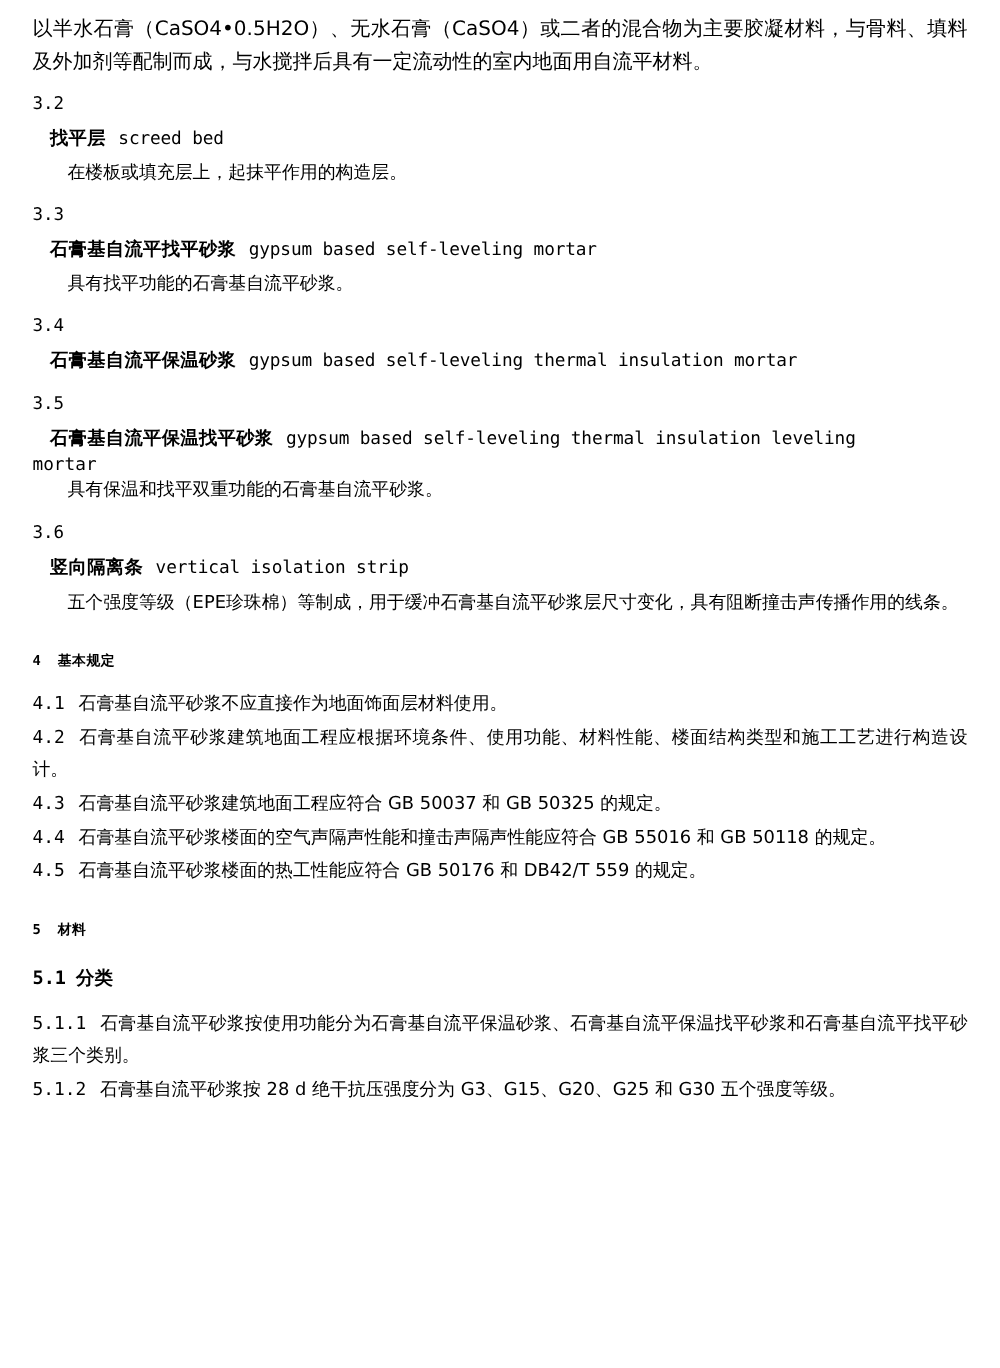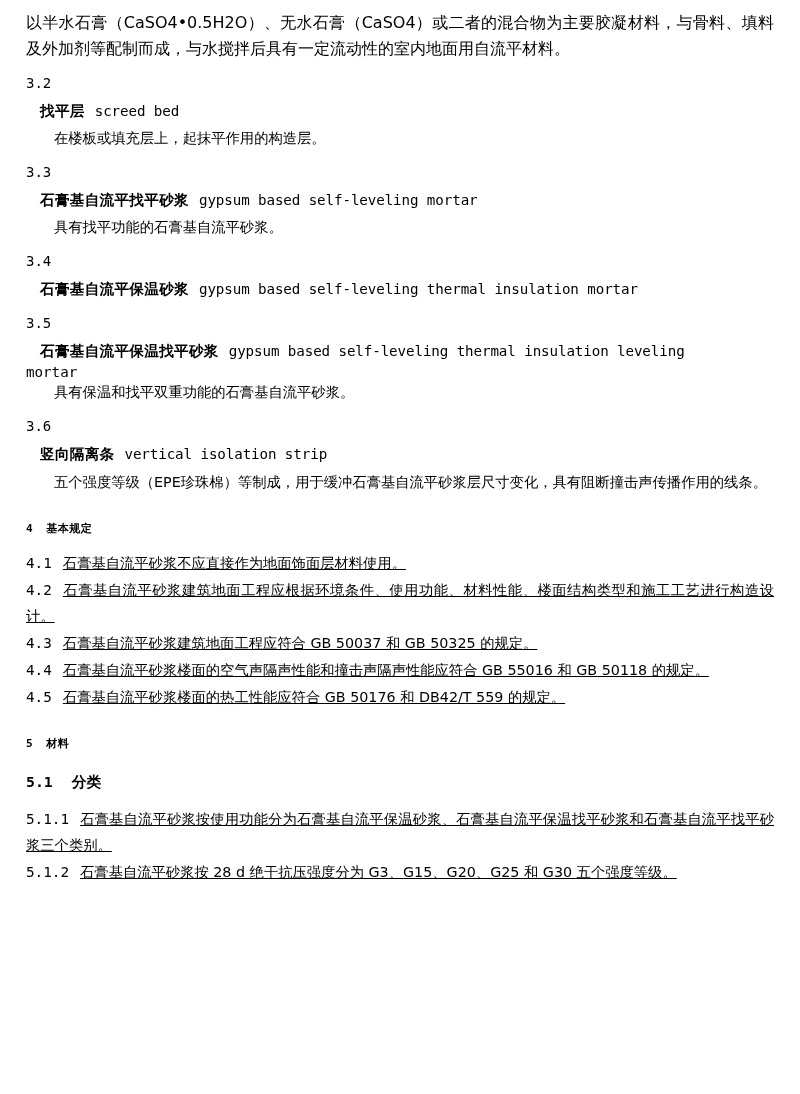--- a/index.html
+++ b/index.html
@@ -107,38 +107,37 @@
     font-family: "DejaVu Sans", sans-serif;
     font-size: 14.8px;
     font-weight: bold;
     margin: 22px 0 14px 0;
   }
   .subsection-head .num {
     font-family: "DejaVu Sans Mono", monospace;
     font-weight: bold;
   }
   .subsection-head .txt {
-    margin-left: 19px;
+    margin-left: 8px;
   }
 
   
   .item {
     font-family: "DejaVu Sans", sans-serif;
     font-size: 14.3px;
     line-height: 26px;
     margin: 0 0 1px 0;
     text-align: justify;
   }
   .item .num {
     font-family: "DejaVu Sans Mono", monospace;
     font-size: 14.3px;
   }
   .item .txt {
     margin-left: 11px;
-    text-decoration: underline;
   }
 </style>
 </head>
 <body>
 
 <div class="page">
   <div class="content">
 
     <p class="intro">以半水石膏（CaSO4•0.5H2O）、无水石膏（CaSO4）或二者的混合物为主要胶凝材料，与骨料、填料及外加剂等配制而成，与水搅拌后具有一定流动性的室内地面用自流平材料。</p>
 

